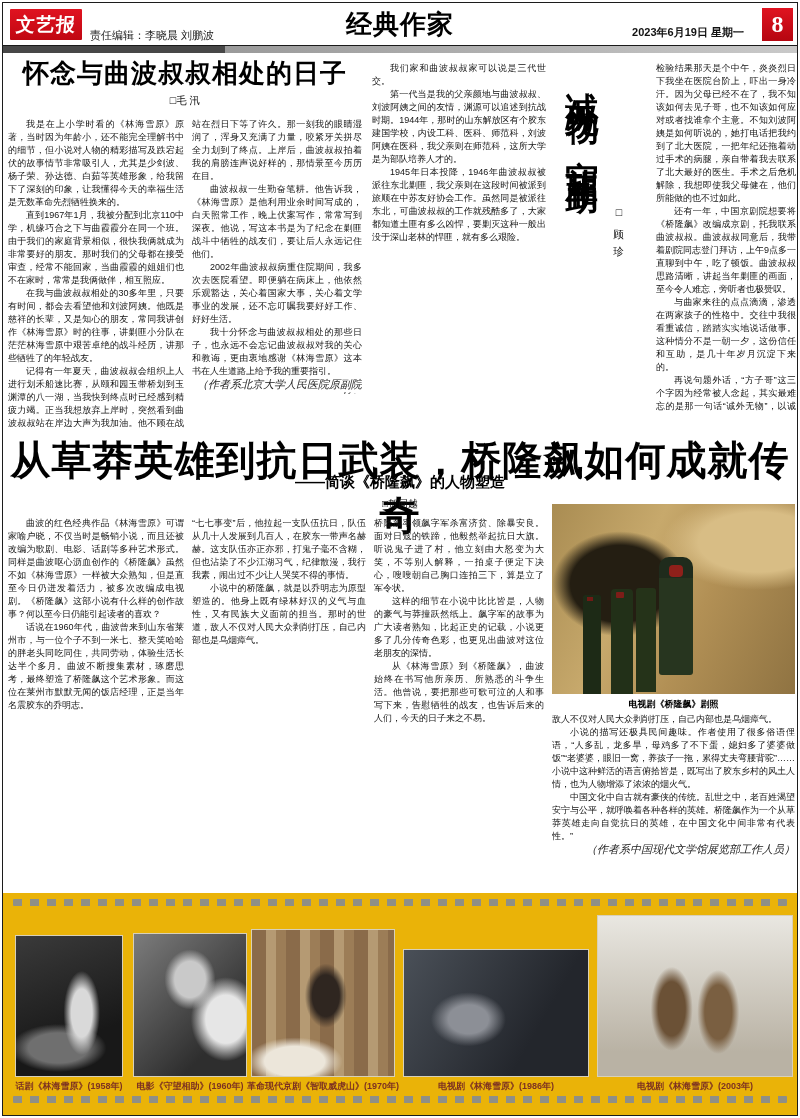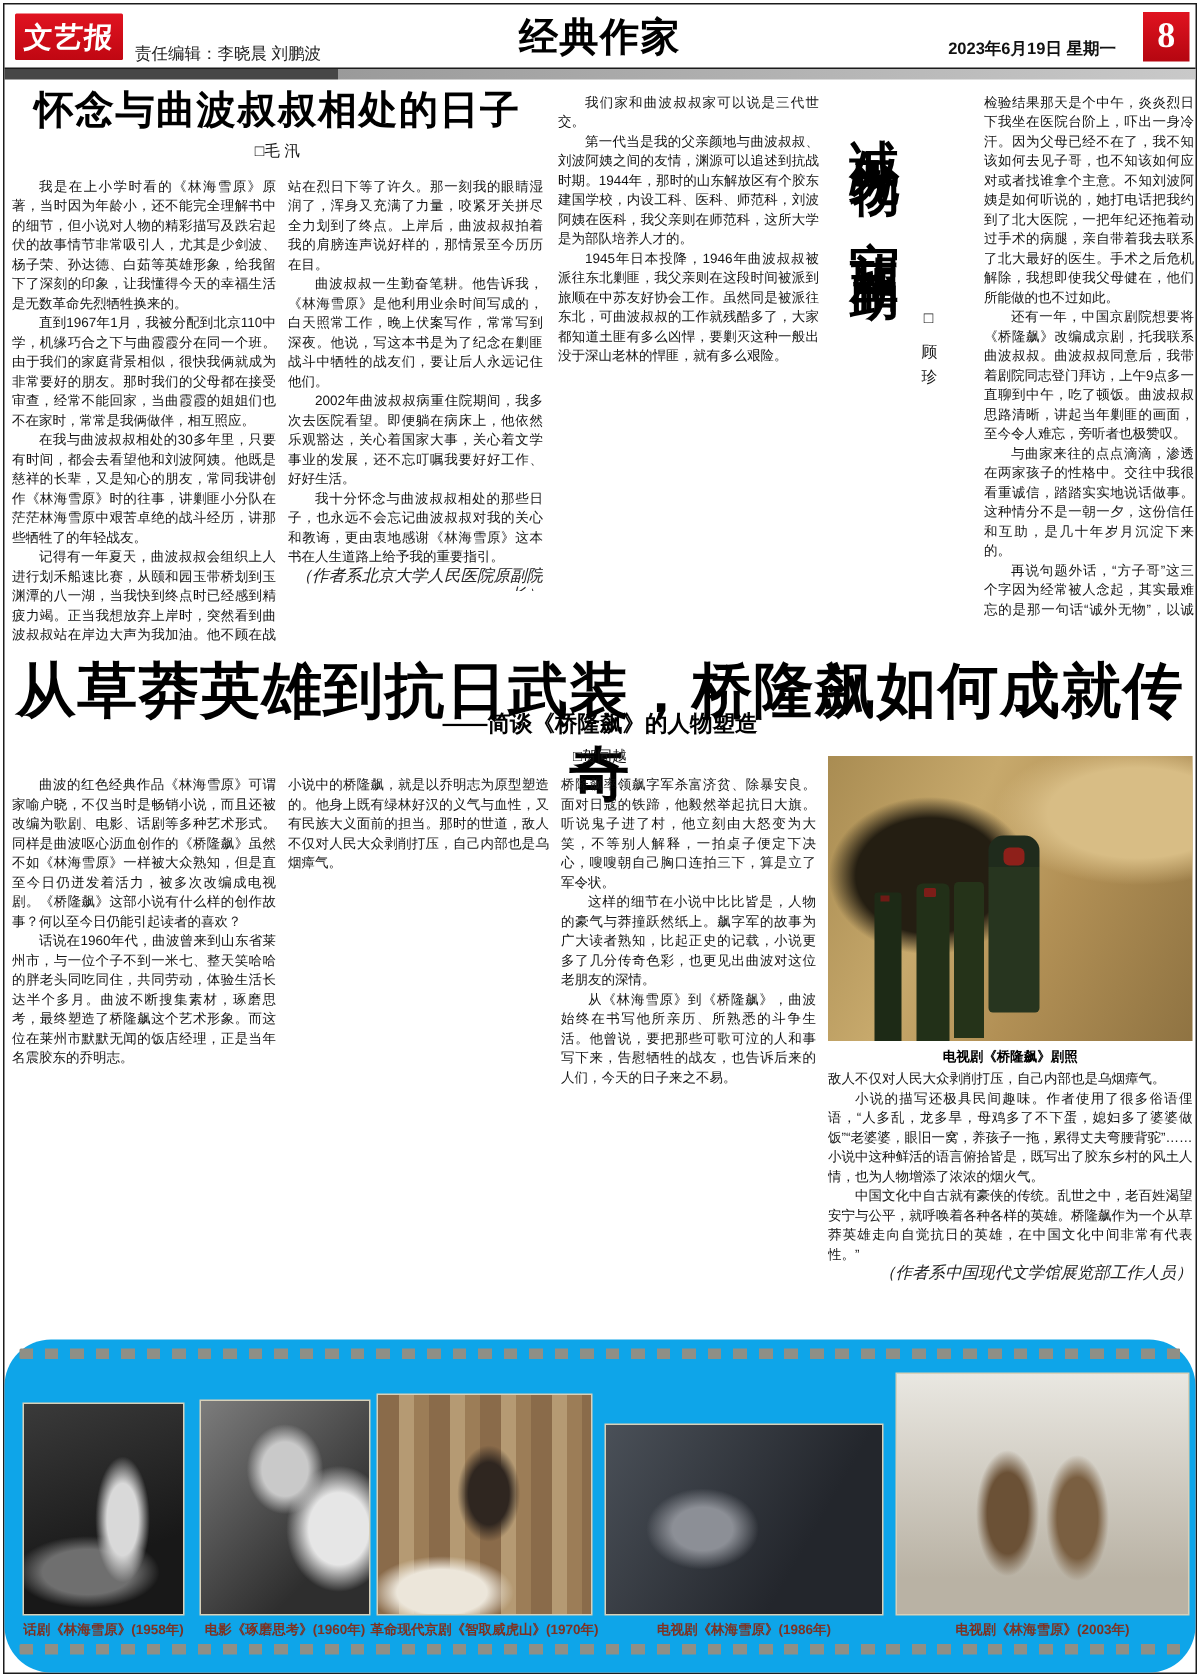--- a/index.html
+++ b/index.html
@@ -61,21 +61,21 @@
       radial-gradient(ellipse 120px 60px at 85% 20%,#d8bd85 0 50%,rgba(216,189,133,0) 80%),
       linear-gradient(115deg,#a98c52 0%,#c7a96c 35%,#b29055 60%,#8f7342 100%);}
   .a3-photo::before{content:"";position:absolute;left:44%;top:28%;width:34px;height:118px;border-radius:10px 10px 3px 3px;
     background:linear-gradient(#1f2b1c 0 18%,#27351f 18% 100%);
     box-shadow:-54px 26px 0 -6px #223018,-84px 30px 0 -8px #1d2a16,-30px 24px 0 -7px #253319;}
   .a3-photo::after{content:"";position:absolute;left:calc(44% + 10px);top:calc(28% + 8px);width:14px;height:12px;
     border-radius:4px;background:#8e201a;box-shadow:-56px 24px 0 -3px #7d1d18,-86px 28px 0 -4px #6f1a15;}
   .a3-photo-caption{position:absolute;left:552px;top:698px;width:243px;text-align:center;font-size:9px;font-weight:bold;color:#000;}
 
   
-  .bottom-panel{position:absolute;left:3px;top:893px;width:794px;height:222px;background:#0ea5e9;border-radius:31px;}
+  .bottom-panel{position:absolute;left:3px;top:893px;width:794px;height:222px;background:#eab308;}
   .dot-row{position:absolute;left:10px;right:10px;height:7px;
     background:repeating-linear-gradient(90deg,#8f8f86 0 9px,rgba(0,0,0,0) 9px 17px);
     border-radius:1px;}
   .dot-row.top{top:6px;} .dot-row.bottom{top:203px;}
   .bphoto{position:absolute;box-shadow:0 0 0 1px #d8d0b8;}
   .bphoto-1{left:13px;top:43px;width:106px;height:140px;
     background:radial-gradient(ellipse 26px 60px at 62% 55%,#d9d9d9 0 40%,rgba(217,217,217,0) 70%),
       radial-gradient(ellipse 60px 30px at 40% 80%,#6f6f6f 0 50%,rgba(111,111,111,0) 80%),
       linear-gradient(160deg,#3a3a3a,#181818 70%);}
   .bphoto-2{left:131px;top:41px;width:112px;height:142px;
@@ -145,20 +145,21 @@
     </div>
 
   <div class="a3-title">从草莽英雄到抗日武装，桥隆飙如何成就传奇</div>
   <div class="a3-subtitle">——简谈《桥隆飙》的人物塑造</div>
   <div class="a3-byline">□贺同越</div>
   <div class="col a3-col1">
       <p>曲波的红色经典作品《林海雪原》可谓家喻户晓，不仅当时是畅销小说，而且还被改编为歌剧、电影、话剧等多种艺术形式。同样是曲波呕心沥血创作的《桥隆飙》虽然不如《林海雪原》一样被大众熟知，但是直至今日仍迸发着活力，被多次改编成电视剧。《桥隆飙》这部小说有什么样的创作故事？何以至今日仍能引起读者的喜欢？</p>
       <p>话说在1960年代，曲波曾来到山东省莱州市，与一位个子不到一米七、整天笑哈哈的胖老头同吃同住，共同劳动，体验生活长达半个多月。曲波不断搜集素材，琢磨思考，最终塑造了桥隆飙这个艺术形象。而这位在莱州市默默无闻的饭店经理，正是当年名震胶东的乔明志。</p>
     </div>
   <div class="col a3-col2 cont">
+      <p>“七七事变”后，他拉起一支队伍抗日，队伍从几十人发展到几百人，在胶东一带声名赫赫。这支队伍亦正亦邪，打鬼子毫不含糊，但也沾染了不少江湖习气，纪律散漫，我行我素，闹出过不少让人哭笑不得的事情。</p>
       <p>小说中的桥隆飙，就是以乔明志为原型塑造的。他身上既有绿林好汉的义气与血性，又有民族大义面前的担当。那时的世道，敌人不仅对人民大众剥削打压，自己内部也是乌烟瘴气。</p>
     </div>
   <div class="col a3-col3 cont">
       <p>桥隆飙率领飙字军杀富济贫、除暴安良。面对日寇的铁蹄，他毅然举起抗日大旗。听说鬼子进了村，他立刻由大怒变为大笑，不等别人解释，一拍桌子便定下决心，嗖嗖朝自己胸口连拍三下，算是立了军令状。</p>
       <p>这样的细节在小说中比比皆是，人物的豪气与莽撞跃然纸上。飙字军的故事为广大读者熟知，比起正史的记载，小说更多了几分传奇色彩，也更见出曲波对这位老朋友的深情。</p>
       <p>从《林海雪原》到《桥隆飙》，曲波始终在书写他所亲历、所熟悉的斗争生活。他曾说，要把那些可歌可泣的人和事写下来，告慰牺牲的战友，也告诉后来的人们，今天的日子来之不易。</p>
     </div>
   <div class="a3-photo"></div>
   <div class="a3-photo-caption">电视剧《桥隆飙》剧照</div>
   <div class="col a3-colR cont">
@@ -169,19 +170,19 @@
     </div>
 
   <div class="bottom-panel">
     <div class="dot-row top"></div>
     <div class="bphoto bphoto-1"></div>
     <div class="bphoto bphoto-2"></div>
     <div class="bphoto bphoto-3"></div>
     <div class="bphoto bphoto-4"></div>
     <div class="bphoto bphoto-5"></div>
     <div class="bcaption bc-1">话剧《林海雪原》(1958年)</div>
-    <div class="bcaption bc-2">电影《琢磨思考》(1960年)</div>
+    <div class="bcaption bc-2">电影《守望相助》(1960年)</div>
     <div class="bcaption bc-3">革命现代京剧《智取威虎山》(1970年)</div>
     <div class="bcaption bc-4">电视剧《林海雪原》(1986年)</div>
     <div class="bcaption bc-5">电视剧《林海雪原》(2003年)</div>
     <div class="dot-row bottom"></div>
   </div>
 </div>
 
 </body></html>

